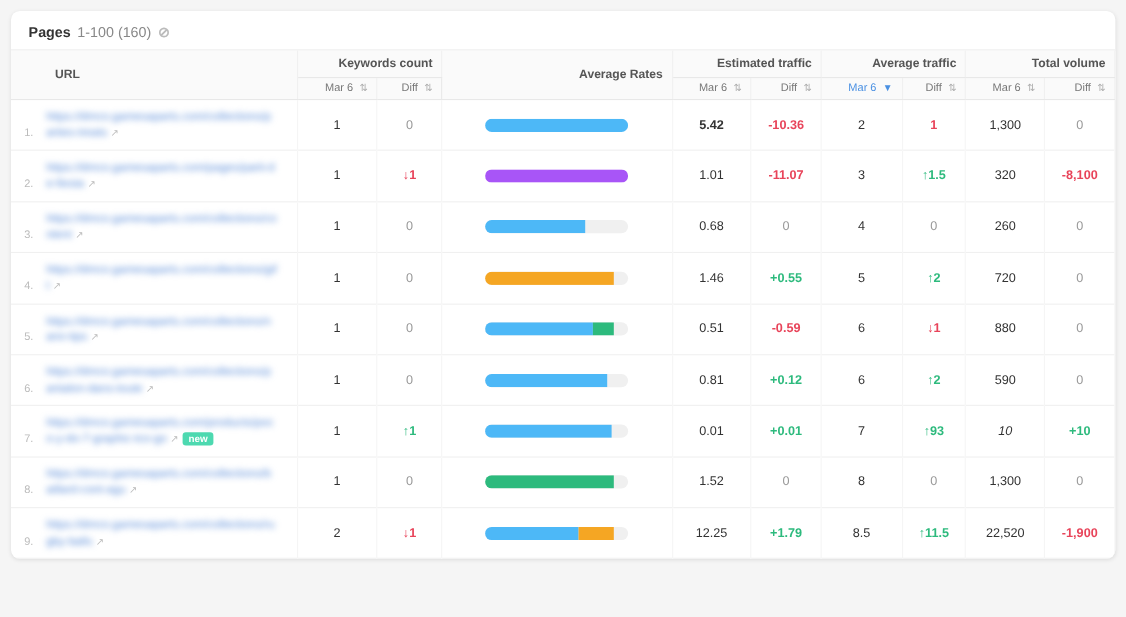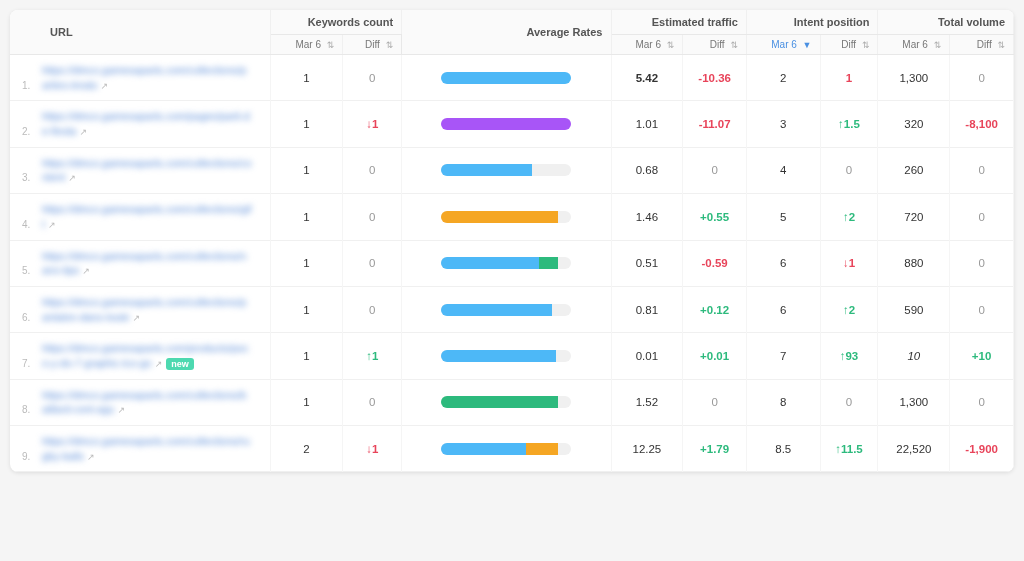--- a/index.html
+++ b/index.html
@@ -131,28 +131,33 @@
     }
     .url-blurred {
       filter: blur(3px);
       user-select: none;
     }
   </style>
 </head>
 <body>
 
 <div class="container">
+  <div class="table-header-top">
+    <span>Pages</span>
+    <span class="pages-count">1-100 (160)</span>
+    <span style="color:#bbb;font-size:13px;cursor:pointer;">⊘</span>
+  </div>
   <table>
     <thead>
       <tr class="section-header">
         <th class="url-col" rowspan="2">URL</th>
         <th colspan="2" style="border-left:1px solid #e8e8e8;">Keywords count</th>
         <th rowspan="2" style="border-left:1px solid #e8e8e8;min-width:150px;">Average Rates</th>
         <th colspan="2" style="border-left:1px solid #e8e8e8;">Estimated traffic</th>
-        <th colspan="2" style="border-left:1px solid #e8e8e8;">Intent position</th>
+        <th colspan="2" style="border-left:1px solid #e8e8e8;">Average traffic</th>
         <th colspan="2" style="border-left:1px solid #e8e8e8;">Total volume</th>
       </tr>
       <tr class="sub-header section-header">
         <th style="border-left:1px solid #e8e8e8;cursor:pointer;">
           <span>Mar 6</span>
           <span class="sort-icon">⇅</span>
         </th>
         <th style="cursor:pointer;">
           <span>Diff</span>
           <span class="sort-icon">⇅</span>

